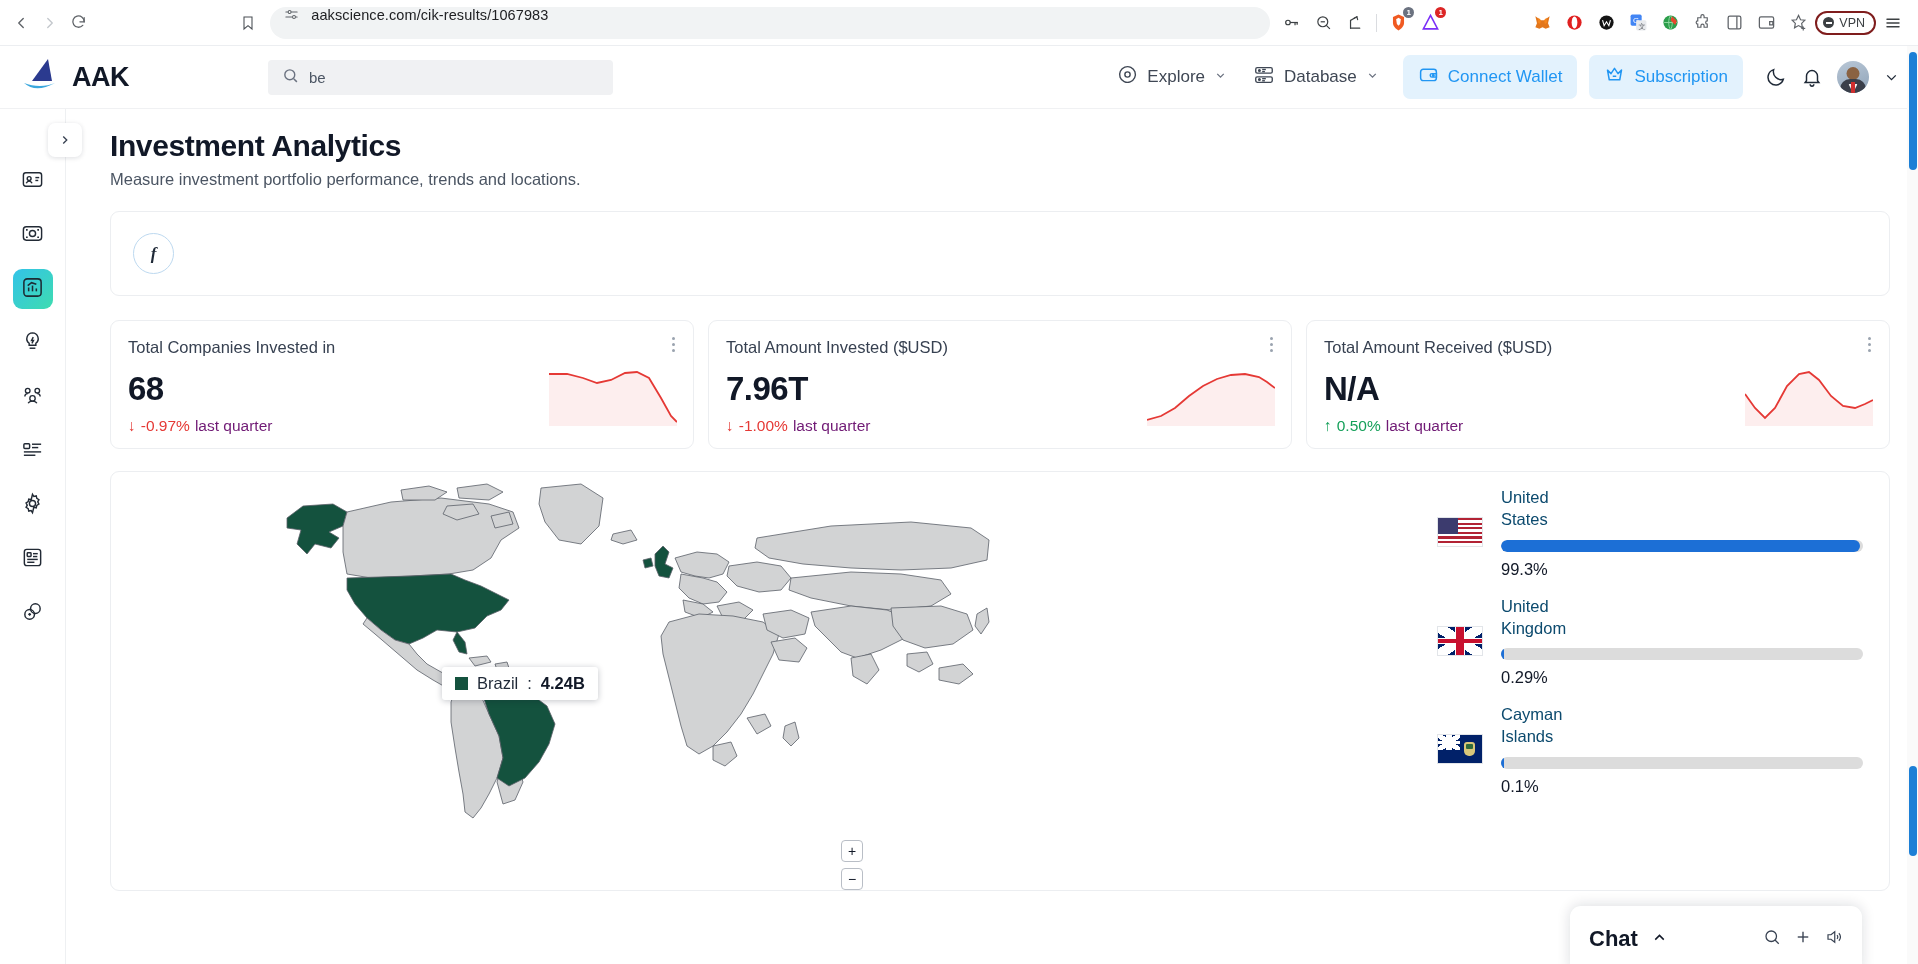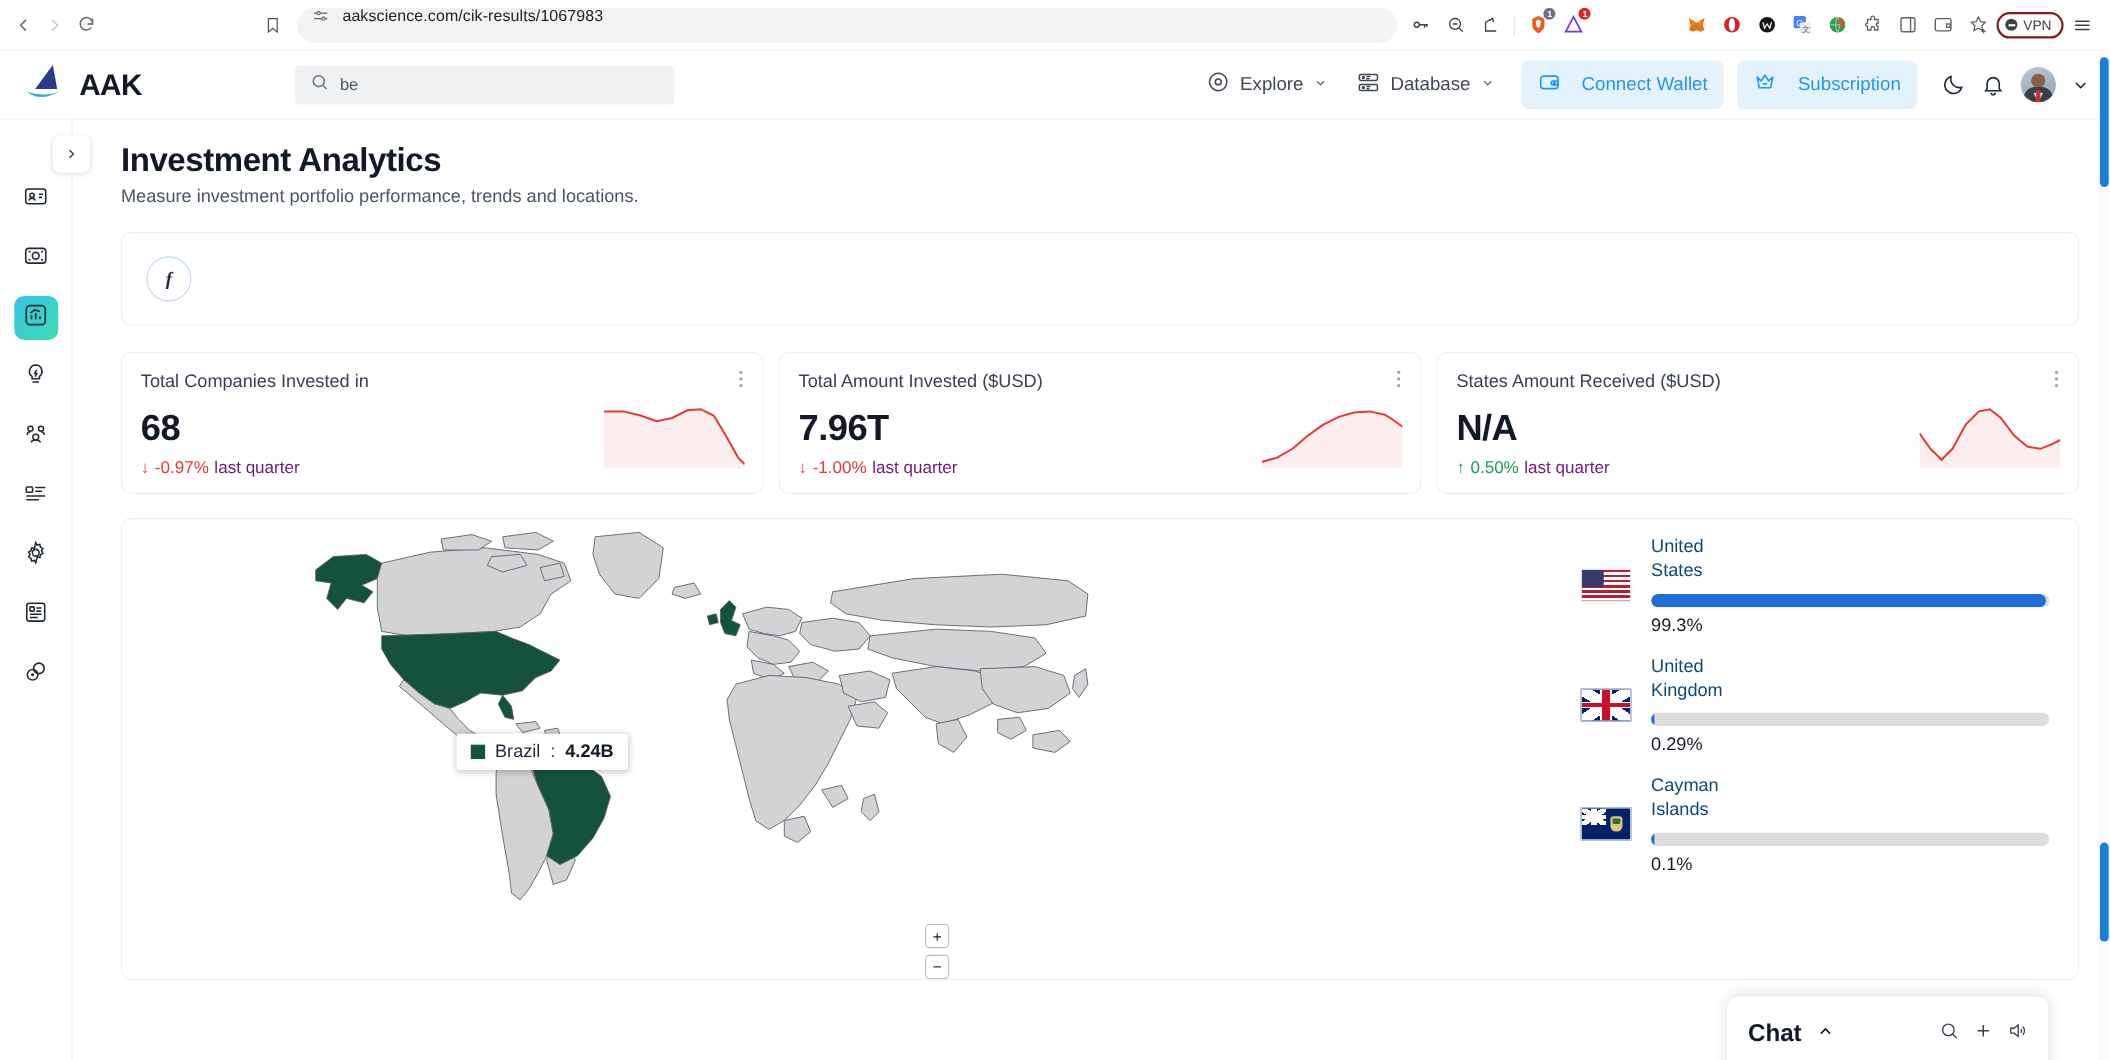--- a/index.html
+++ b/index.html
@@ -86,21 +86,21 @@
   }
   .search-box .q { font-size: 15px; color: #4b5563; }
   .header-nav { display: flex; align-items: center; gap: 6px; margin-left: auto; }
   .nav-item {
     display: flex; align-items: center; gap: 9px;
     padding: 8px 10px; border-radius: 6px;
     font-size: 17px; color: #3f4754;
   }
   .nav-item .chev { color: #6b7280; font-size: 12px; }
   .pill-btn {
-    display: flex; align-items: center; gap: 19px;
+    display: flex; align-items: center; gap: 9px;
     background: #e3f2fd; color: #2196f3;
     padding: 9px 15px; border-radius: 7px;
     font-size: 17px; font-weight: 500;
   }
   .header-icons { display: flex; align-items: center; gap: 14px; padding: 0 18px 0 22px; }
   .hdr-ico { color: #1f2937; display: flex; align-items: center; }
   .avatar {
     width: 32px; height: 32px; border-radius: 50%;
     background: linear-gradient(160deg,#b9c7d6 0%,#8fa3b8 100%);
     position: relative; overflow: hidden; flex: none;
@@ -162,21 +162,21 @@
   .stat-delta { margin-top: 9px; font-size: 15.5px; display: flex; align-items: center; gap: 5px; }
   .delta-down { color: #e53935; }
   .delta-up { color: #15a05a; }
   .delta-label { color: #701a75; }
   .spark { position: absolute; right: 16px; bottom: 22px; width: 128px; height: 62px; }
 
   .map-card { margin-top: 22px; height: 420px; display: flex; position: relative; overflow: hidden; }
   .map-pane { flex: 1; position: relative; }
   .map-svg { position: absolute; left: 140px; top: 10px; }
   .map-tooltip {
-    position: absolute; left: 304px; top: 195px;
+    position: absolute; left: 331px; top: 195px;
     background: #fff; border-radius: 3px;
     box-shadow: 0 1px 6px rgba(16,24,40,.25);
     padding: 7px 13px; display: flex; align-items: center; gap: 9px;
     font-size: 16.5px; color: #1f2937; white-space: nowrap;
   }
   .tt-swatch { width: 13px; height: 13px; background: #14523e; }
   .tt-val { font-weight: 700; color: #111827; }
   .zoom-ctl { position: absolute; right: 556px; bottom: 0px; display: flex; flex-direction: column; gap: 6px; }
   .zoom-btn {
     width: 22px; height: 22px; border: 1px solid #b9bec6; border-radius: 4px;
@@ -642,21 +642,21 @@
           <span class="delta-down">-1.00%</span>
           <span class="delta-label">last quarter</span>
         </div>
         <svg class="spark" viewBox="0 0 128 62" preserveAspectRatio="none">
           <path d="M0,56 L14,52 L28,44 L42,32 L56,22 L70,15 L84,11 L98,10 L112,13 L120,18 L128,24 L128,62 L0,62 Z" fill="#fdeeee"></path>
           <path d="M0,56 L14,52 L28,44 L42,32 L56,22 L70,15 L84,11 L98,10 L112,13 L120,18 L128,24" fill="none" stroke="#e53935" stroke-width="1.8"></path>
         </svg>
       </div>
 
       <div class="card stat-card">
-        <div class="stat-title">States Amount Received ($USD)</div>
+        <div class="stat-title">Total Amount Received ($USD)</div>
         <div class="kebab">
             <span></span>
             <span></span>
             <span></span>
           </div>
         <div class="stat-value">N/A</div>
         <div class="stat-delta">
           <span class="delta-up">↑</span>
           <span class="delta-up">0.50%</span>
           <span class="delta-label">last quarter</span>

